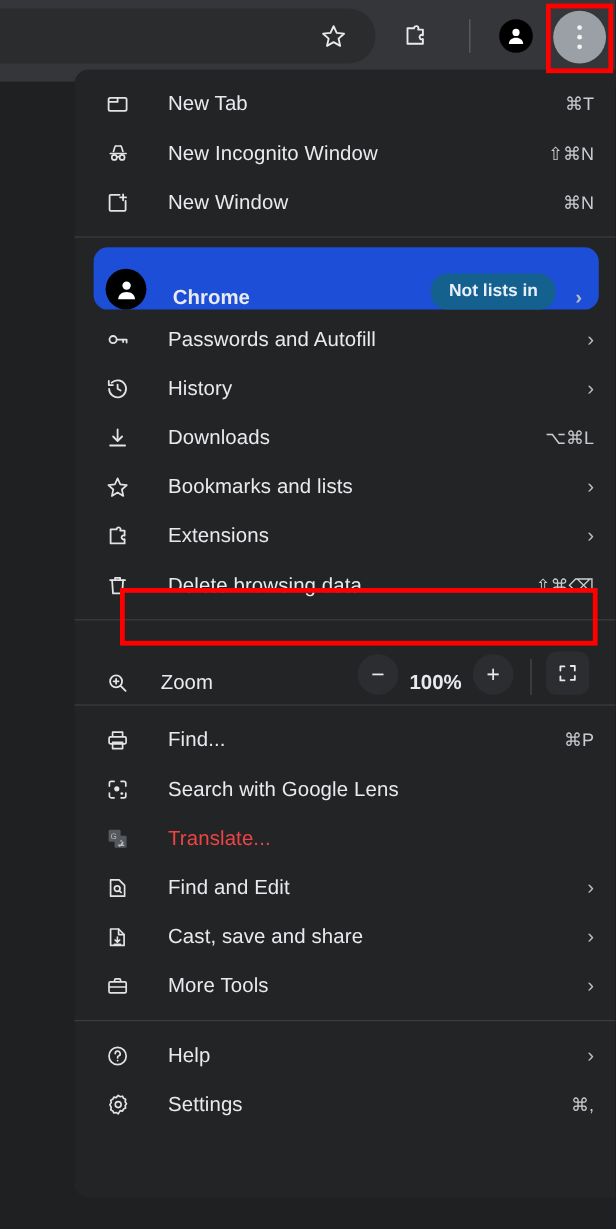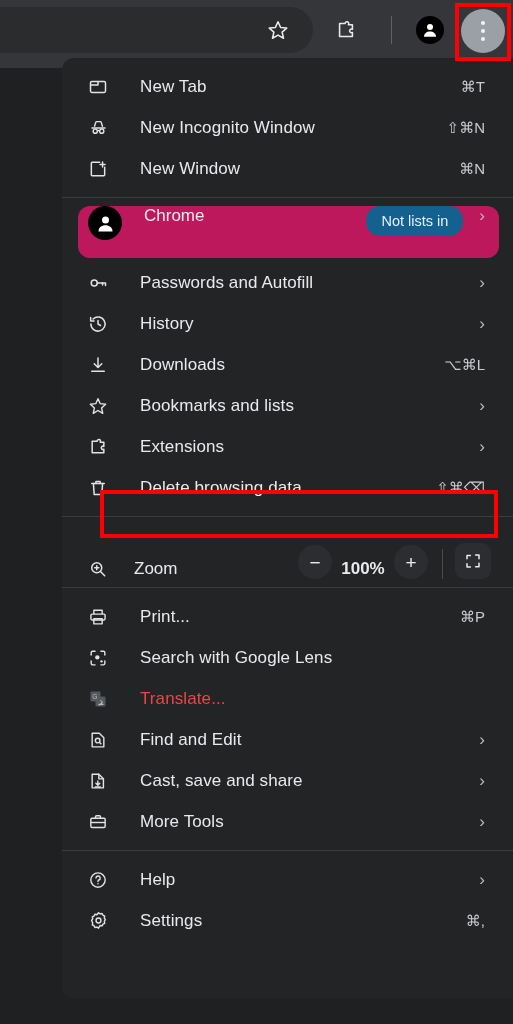--- a/index.html
+++ b/index.html
@@ -47,40 +47,40 @@
   
   .menu {
     position: absolute; left: 62px; top: 58px; width: 451px; height: 940px;
     background: #232426; border-radius: 12px 0 0 12px;
     padding: 8px 0 10px 0;
   }
   .sep { height: 1px; background: #3c3d40; margin: 8px 0; }
 
   .row {
     position: relative; display: flex; align-items: center;
-    height: 41px; padding: 0 28px 0 26px; cursor: default;
+    height: 41px; padding: 0 18px 0 26px; cursor: default;
   }
   .row .icon {
     width: 26px; min-width: 26px; display: flex; align-items: center;
     justify-content: flex-start; color: #e3e3e3;
   }
   .row .label {
     flex: 1; margin-left: 26px; color: #e8eaed; font-size: 17px; letter-spacing: .1px;
     white-space: nowrap;
   }
   .row .accel { color: #c9ccd0; font-size: 15px; white-space: nowrap; }
   .row .chev { color: #b9bcc0; font-size: 17px; line-height: 1; }
   .row.disabled .label { color: #ef4444; }
   .row.disabled .icon { color: #6e7074; }
 
   
   .profile-row {
-    display: flex; align-items: flex-start; height: 52px;
+    display: flex; align-items: flex-end; height: 52px;
     margin: 2px 14px 4px 16px; padding: 0 14px 0 10px;
-    background: #be185d; border-radius: 12px;
+    background: #1d4ed8; border-radius: 12px; font-weight: bold;
   }
   .profile-row .p-label { flex: 1; margin-left: 22px; color: #e8eaed; font-size: 17px; }
   .badge {
     background: #14608f; color: #e8f0fe; font-size: 14.5px;
     padding: 7px 15px; border-radius: 14px; white-space: nowrap;
   }
   .profile-row .chev { margin-left: 16px; color: #b9bcc0; font-size: 17px; }
 
   
   .zoom-row { display: flex; align-items: flex-end; height: 54px; padding: 0 22px 0 26px; }
@@ -289,21 +289,21 @@
 
     <div>
       <div class="row">
         <span class="icon">
           <svg width="20" height="20" viewBox="0 0 24 24" fill="none" stroke="#e3e3e3" stroke-width="1.7" stroke-linejoin="round">
             <path d="M7 8.5V3.8h10v4.7"></path>
               <rect x="3.5" y="8.5" width="17" height="7" rx="1.3"></rect>
             <rect x="7" y="14" width="10" height="6.2"></rect>
           </svg>
         </span>
-        <span class="label">Print...</span>
+        <span class="label">Find...</span>
         <span class="accel">⌘P</span>
       </div>
 
       <div class="row">
         <span class="icon">
           <svg width="20" height="20" viewBox="0 0 24 24" fill="none" stroke="#e3e3e3" stroke-width="1.7" stroke-linecap="round">
             <path d="M8.5 3.8H5.6A1.8 1.8 0 0 0 3.8 5.6v2.9M15.5 3.8h2.9A1.8 1.8 0 0 1 20.2 5.6v2.9M20.2 15.5v2.9a1.8 1.8 0 0 1-1.8 1.8h-2.9M8.5 20.2H5.6a1.8 1.8 0 0 1-1.8-1.8v-2.9"></path>
             <circle cx="11.2" cy="11.2" r="2.6" fill="#e3e3e3" stroke="none"></circle>
             <circle cx="16.2" cy="16" r="1.4" fill="#e3e3e3" stroke="none"></circle>
           </svg>

